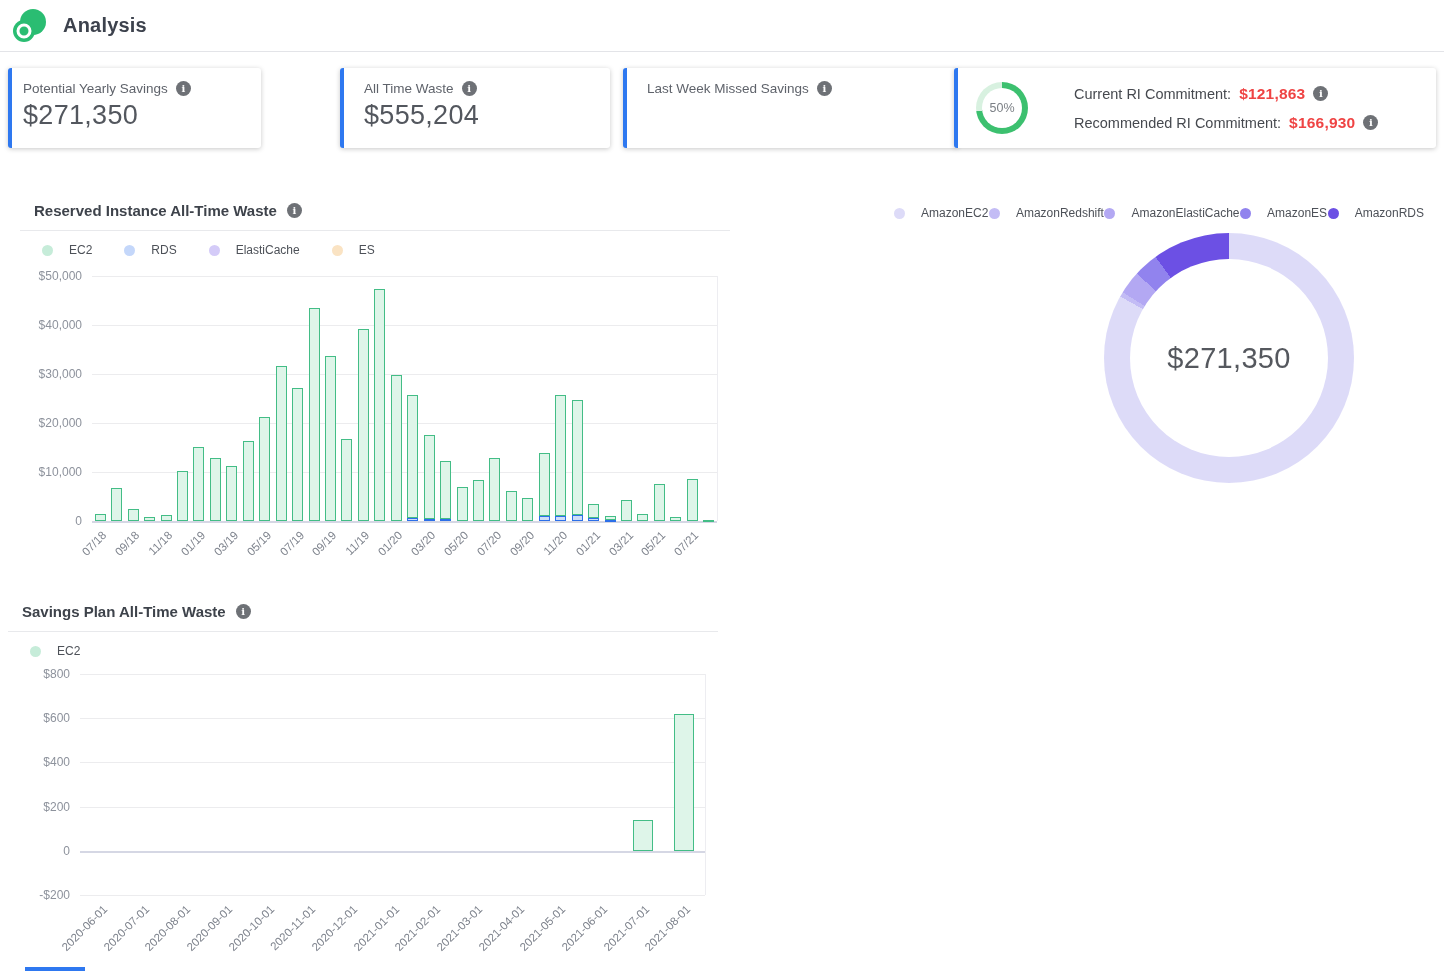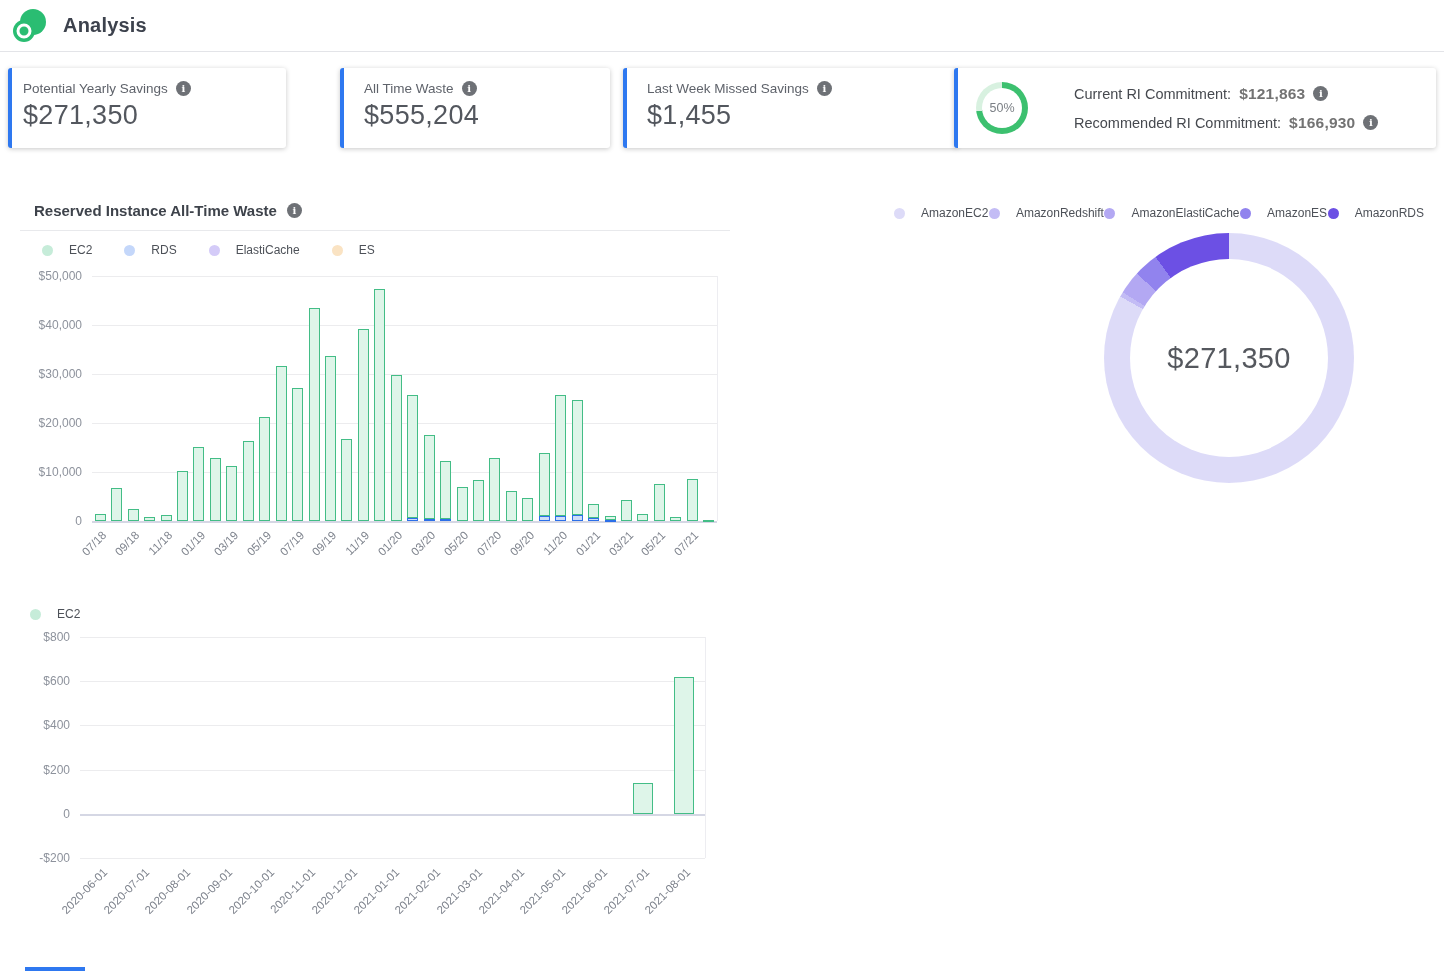--- a/index.html
+++ b/index.html
@@ -16,41 +16,41 @@
   }
   .logo { width:38px; height:38px; flex:0 0 auto; }
   .page-title { font-size:20px; font-weight:700; color:#3d424d; letter-spacing:.2px; }
 
   
   .card {
     position:absolute; top:68px; height:80px; background:#fff; border-radius:3px;
     border-left:4px solid #2e78f0; box-shadow:0 1px 5px rgba(0,0,0,.22);
     padding:13px 20px;
   }
-  .card.c1 { left:8px;   width:278px;padding-left:11px; }
+  .card.c1 { left:8px;   width:253px;padding-left:11px; }
   .card.c2 { left:340px; width:270px; }
   .card.c3 { left:623px; width:335px; }
   .card.c4 { left:954px; width:482px; display:flex; align-items:center; padding:12px 18px; }
   .card-label { font-size:13.5px; color:#5f636b; display:flex; align-items:center; gap:8px; white-space:nowrap; }
   .card-value { font-size:27px; color:#53575e; margin-top:4px; letter-spacing:.3px; }
   .info-icon {
     display:inline-flex; width:15px; height:15px; border-radius:50%;
     background:#6e7176; color:#fff; align-items:center; justify-content:center;
     font-size:10px; font-weight:bold; font-family:"DejaVu Serif", serif; flex:0 0 auto;
   }
   .info-icon::before { content:"i"; }
   
   .gauge { width:52px; height:52px; border-radius:50%; position:relative; margin-right:46px; flex:0 0 auto; }
   .gauge-inner {
     position:absolute; inset:6px; background:#fff; border-radius:50%;
     display:flex; align-items:center; justify-content:center; font-size:12.5px; color:#7c8086;
   }
   .ri-rows { display:flex; flex-direction:column; gap:11px; }
   .ri-row { display:flex; align-items:center; gap:8px; font-size:14.5px; color:#46494f; white-space:nowrap; }
-  .ri-row b { font-size:15.5px; color:#737373; letter-spacing:.2px; }
+  .ri-row b { font-size:15.5px; color:#ef4444; letter-spacing:.2px; }
 
   
   .panel { position:absolute; background:#fff; }
   .panel-ri    { left:20px;   top:194px; width:710px; }
   .panel-donut { left:880px; top:194px; width:556px; }
   .panel-sp    { left:8px;   top:595px; width:710px; }
   .panel-head {
     display:flex; align-items:center; gap:10px; padding:8px 0 11px 14px;
     border-bottom:1px solid #e8e9ec;
     font-size:15px; font-weight:700; color:#3e434b;
@@ -111,21 +111,20 @@
     <span>All Time Waste</span>
     <span class="info-icon"></span>
   </div>
   <div class="card-value">$555,204</div>
 </div>
 <div class="card c3">
   <div class="card-label">
     <span>Last Week Missed Savings</span>
     <span class="info-icon"></span>
   </div>
-  <div class="card-value">$1,455</div>
 </div>
 <div class="card c4">
   <div class="gauge" id="gauge" style="background: conic-gradient(rgb(60, 192, 111) 0deg, rgb(60, 192, 111) 73%, rgb(216, 241, 224) 73%, rgb(216, 241, 224) 100%);">
     <div class="gauge-inner">
       <span>50%</span>
     </div>
   </div>
   <div class="ri-rows">
     <div class="ri-row">
       <span>Current RI Commitment:</span>
@@ -268,20 +267,24 @@
     </div>
   </div>
   <div class="donut" id="donut-ring" style="background: conic-gradient(rgb(221, 219, 248) 0%, rgb(221, 219, 248) 83.2%, rgb(195, 188, 245) 83.2%, rgb(195, 188, 245) 83.8%, rgb(179, 168, 243) 83.8%, rgb(179, 168, 243) 86.8%, rgb(145, 131, 238) 86.8%, rgb(145, 131, 238) 90%, rgb(108, 80, 228) 90%, rgb(108, 80, 228) 100%);">
     <div class="donut-hole">
       <span>$271,350</span>
     </div>
   </div>
 </div>
 
 <div class="panel panel-sp">
+  <div class="panel-head">
+    <span>Savings Plan All-Time Waste</span>
+    <span class="info-icon"></span>
+  </div>
   <div class="legend-row">
     <div class="legend-item">
       <span class="legend-dot" style="background: rgb(198, 236, 217);"></span>
       <span>EC2</span>
     </div>
   </div>
   <div class="plot" id="plot-sp">
       <div class="gridline" style="top: 0px;"></div>
       <div class="ytick" style="top: 0px;">$800</div>
       <div class="gridline" style="top: 44.2px;"></div>

